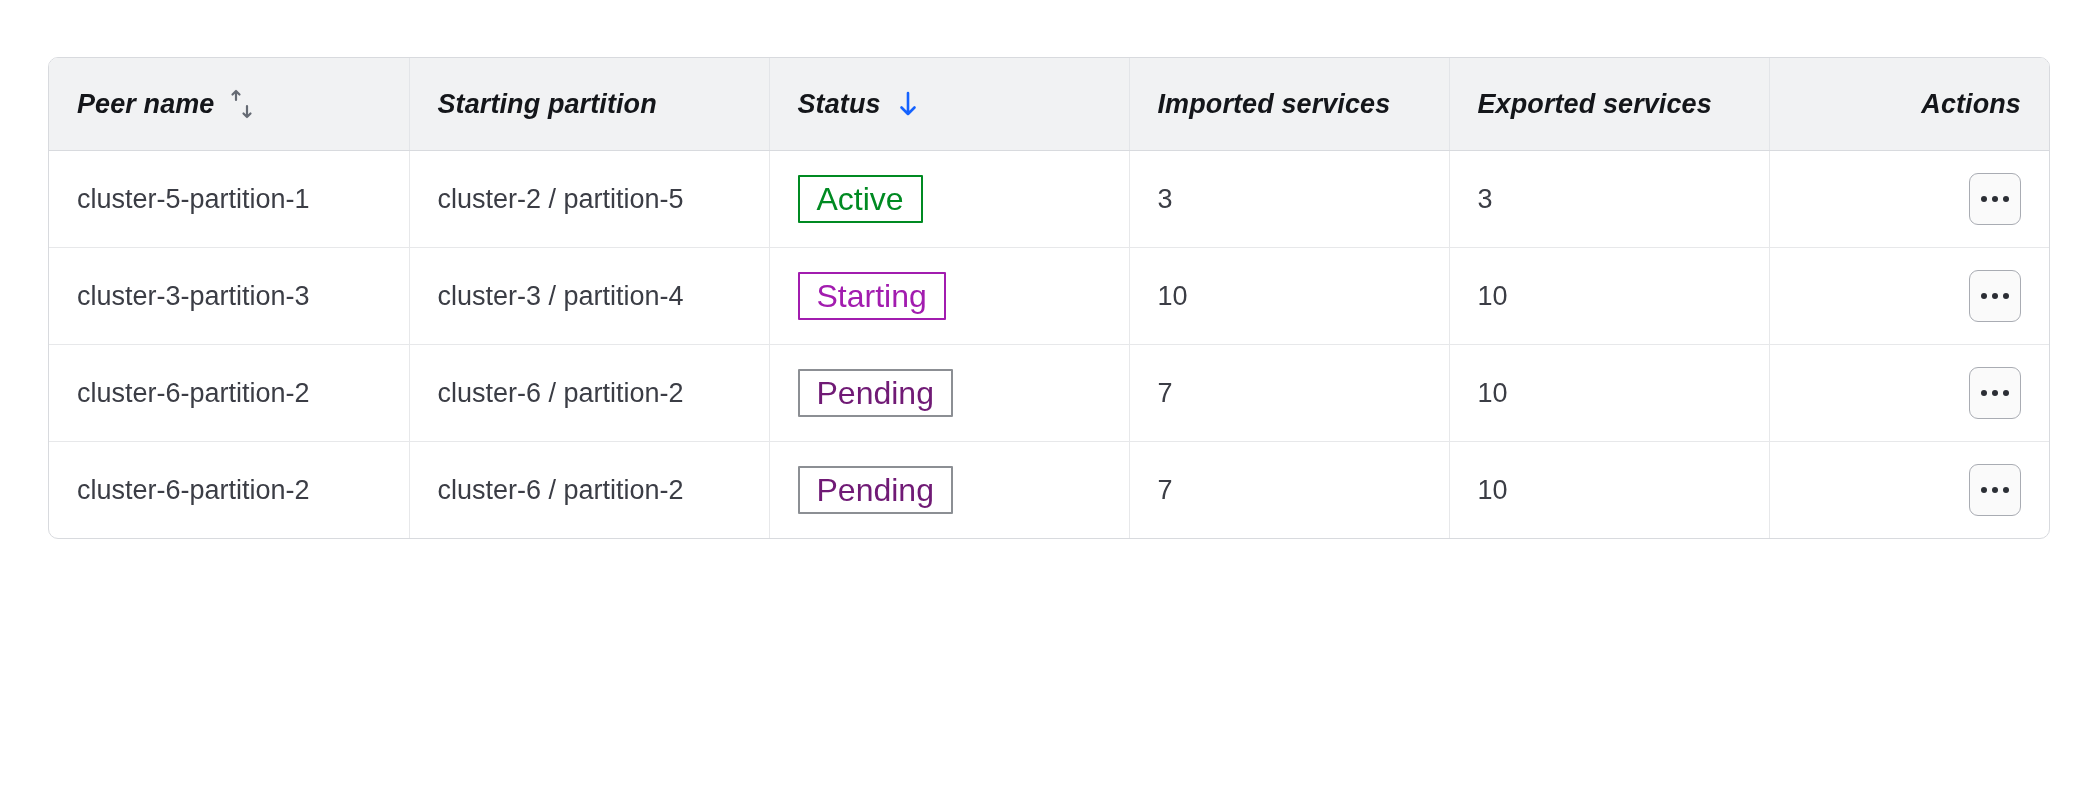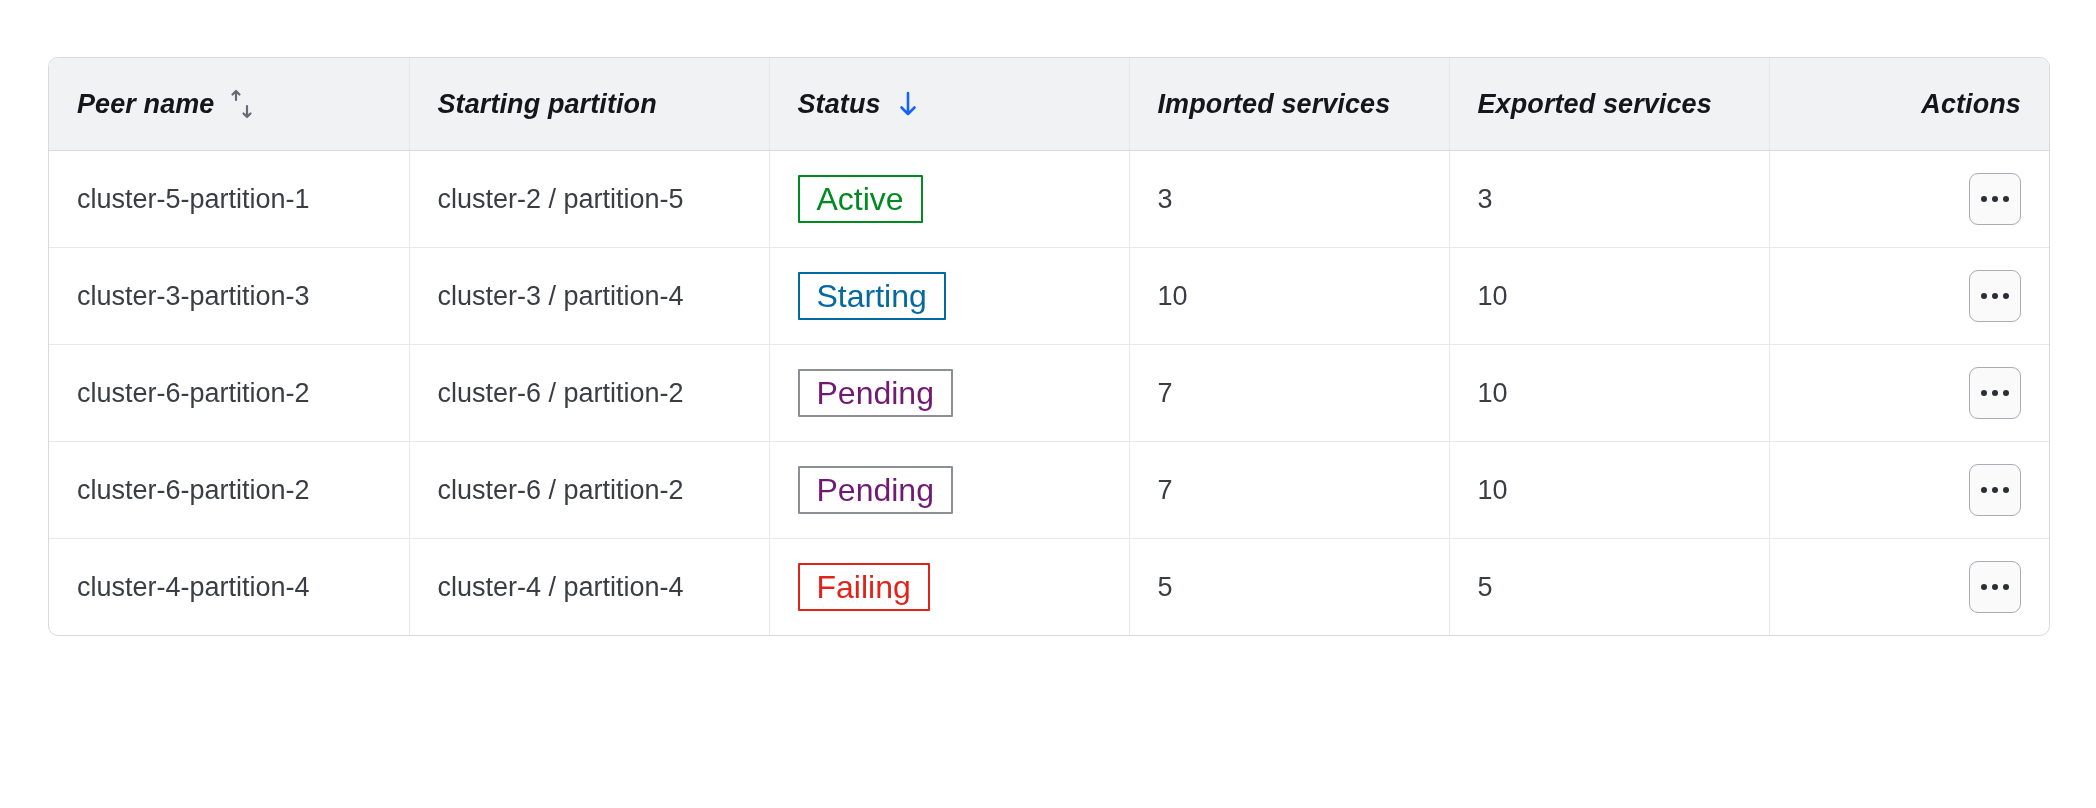--- a/index.html
+++ b/index.html
@@ -104,21 +104,21 @@
     padding: 12px 17px;
     border: 2px solid currentColor;
     border-radius: 1px;
     font-size: 32px;
     line-height: 1;
     font-weight: normal;
     box-sizing: border-box;
     white-space: nowrap;
   }
   .badge-active   { color: #008a22; }
-  .badge-starting { color: #0369a1; }
+  .badge-starting { color: #a21caf; }
   .badge-pending  { color: #701a75; border-color: #8c8f94; }
   .badge-failing  { color: #e2231a; }
 
   
   .actions-cell {
     text-align: right;
   }
   .kebab-btn {
     display: inline-flex;
     align-items: center;
@@ -281,35 +281,17 @@
             <button class="kebab-btn">
               <span class="kebab-dots">
                   <i></i>
                   <i></i>
                   <i></i>
                 </span>
             </button>
           </td>
         </tr>
 
-        <tr>
-          <td>cluster-4-partition-4</td>
-          <td>cluster-4 / partition-4</td>
-          <td>
-            <span class="badge badge-failing">Failing</span>
-          </td>
-          <td class="cell-num">5</td>
-          <td class="cell-num">5</td>
-          <td class="actions-cell">
-            <button class="kebab-btn">
-              <span class="kebab-dots">
-                  <i></i>
-                  <i></i>
-                  <i></i>
-                </span>
-            </button>
-          </td>
-        </tr>
 
       </tbody>
     </table>
   </div>
 </div>
 
 </body></html>

